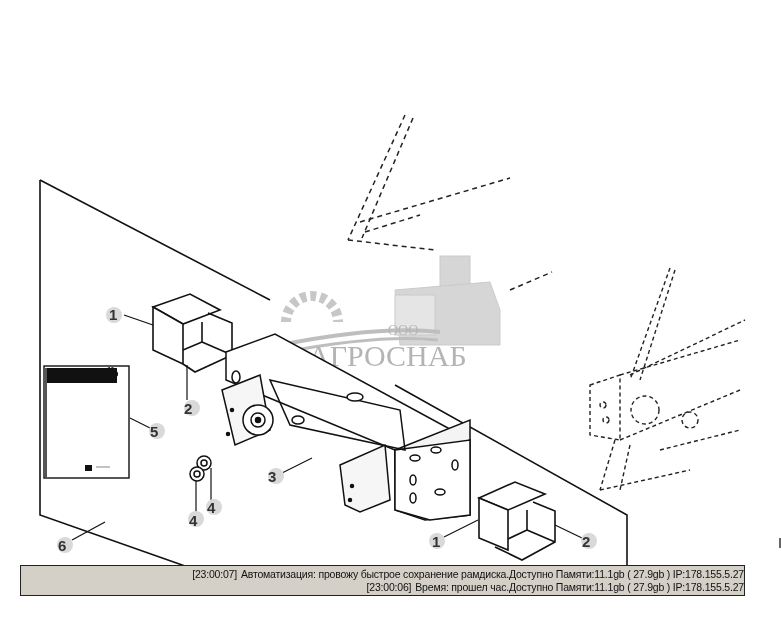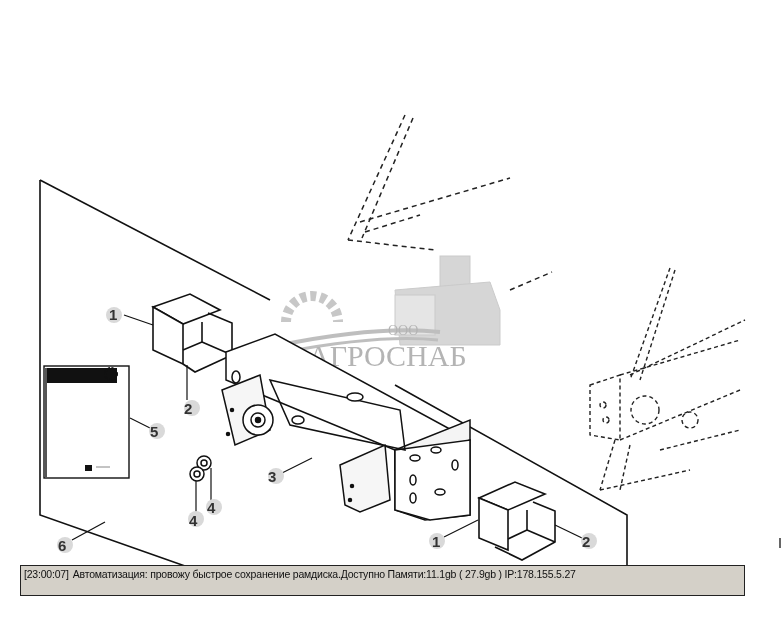--- a/index.html
+++ b/index.html
@@ -2,21 +2,21 @@
 <html><head>
 <meta charset="utf-8">
 <style>
   html, body { margin: 0; padding: 0; background: #ffffff; }
   body { width: 781px; height: 641px; position: relative; overflow: hidden;
          font-family: "Liberation Sans", sans-serif; }
   #diagram { position: absolute; left: 0; top: 0; width: 781px; height: 641px; }
   .callout text { font-family: "Liberation Sans", sans-serif; font-weight: bold; font-size: 15px; fill: #333; }
   #log-panel { position: absolute; left: 20px; top: 565px; width: 725px; height: 31px;
                background: #d4d0c8; border: 1px solid #222; box-sizing: border-box;
-               padding: 2px 0 0 3px; font-size: 10.5px; line-height: 12.5px; color: #111; }
+               padding: 2px 0 0 3px; font-size: 10.5px; line-height: 12.5px; color: #111; text-align: right; }
   .log-line { white-space: nowrap; letter-spacing: -0.2px; }
   .log-line .ts { margin-right: 4px; }
   .wm-text { font-family: "Liberation Serif", serif; }
 </style>
 </head>
 <body>
 
 <svg id="diagram" viewBox="0 0 781 641" xmlns="http://www.w3.org/2000/svg">
 
   <g fill="none" stroke="#111" stroke-width="1.6">
@@ -175,13 +175,16 @@
       <text x="582" y="547">2</text>
   </g>
 
   <line x1="780" y1="538" x2="780" y2="548" stroke="#333" stroke-width="1.5"></line>
 </svg>
 
 <div id="log-panel">
   <div class="log-line">
     <span class="ts">[23:00:07]</span><span>Автоматизация: провожу быстрое сохранение рамдиска.Доступно Памяти:11.1gb  ( 27.9gb ) IP:178.155.5.27</span>
   </div>
+  <div class="log-line">
+    <span class="ts">[23:00:06]</span><span>Время: прошел час.Доступно Памяти:11.1gb  ( 27.9gb ) IP:178.155.5.27</span>
+  </div>
 </div>
 
 </body></html>

